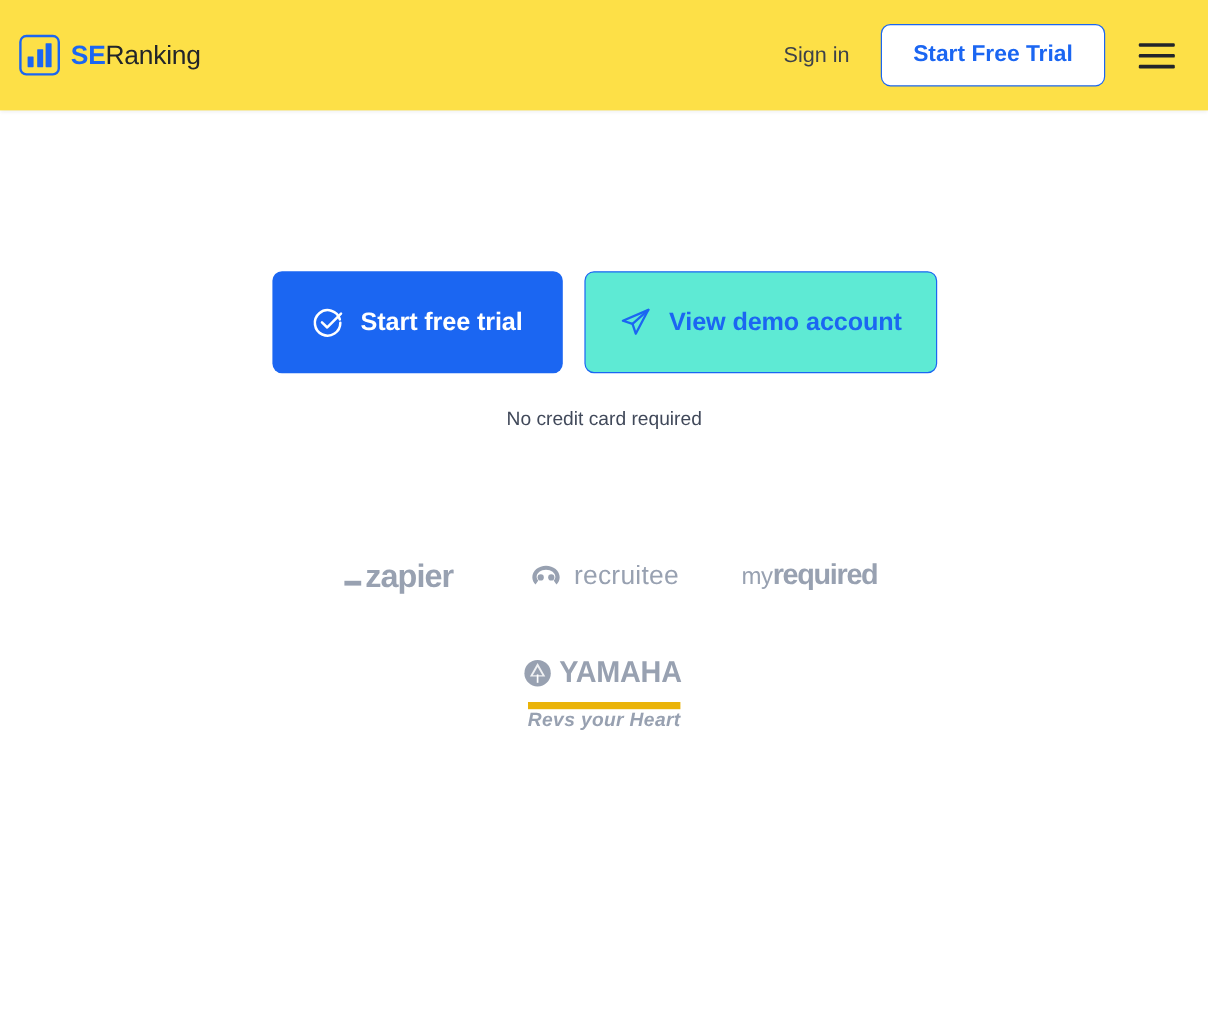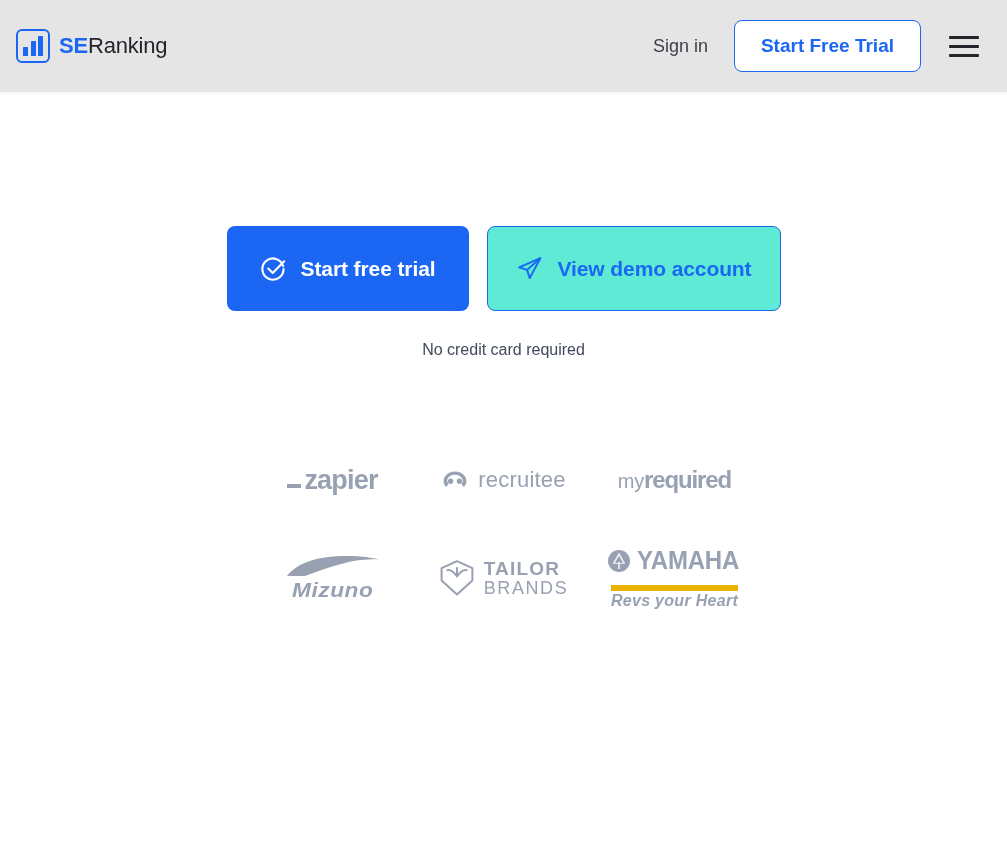--- a/index.html
+++ b/index.html
@@ -15,21 +15,21 @@
     background: #ffffff;
     color: #22252a;
     -webkit-font-smoothing: antialiased;
   }
 
   
   .site-header {
     position: relative;
     height: 92px;
     width: 1007px;
-    background: #e5e5e5;
+    background: #fde047;
     display: flex;
     align-items: center;
     padding: 0 24px 0 16px;
     box-shadow: 0 1px 3px rgba(20, 30, 60, 0.07);
     z-index: 10;
   }
 
   .brand {
     display: flex;
     align-items: center;
@@ -396,42 +396,21 @@
       <div class="logo-cell">
         <span class="lg-mnd">
           <span class="my">my</span><span class="nd">required</span>
         </span>
       </div>
 
     </div>
 
     <div class="logo-row">
 
-      <div class="logo-cell">
-        <span class="lg-mizuno">
-          <svg width="96" height="22" viewBox="0 0 96 22">
-            <path d="M2 21C10 10 28 2 56 1c18-.6 31 1.5 38 3.3-9-.3-23 .5-34 3.6C45 11.6 30 17 20 21H2z" fill="#98a1b1"></path>
-          </svg>
-          <span class="word">Mizuno</span>
-        </span>
-      </div>
-
-      <div class="logo-cell">
-        <span class="lg-tailor">
-          <svg width="36" height="38" viewBox="0 0 36 38" fill="none">
-            <path d="M18 2.2L33.4 9.1v12.4L18 35.6 2.6 21.5V9.1L18 2.2z" stroke="#98a1b1" stroke-width="2" stroke-linejoin="round" fill="none"></path>
-            <path d="M7.6 11.4c3.6-1.6 7.2 1.6 10.4 6 3.2-4.4 6.8-7.6 10.4-6" stroke="#98a1b1" stroke-width="2" stroke-linejoin="round" fill="none"></path>
-            <path d="M18 8.3v9.1" stroke="#98a1b1" stroke-width="2" fill="none"></path>
-          </svg>
-          <span class="words">
-            <span class="w1">TAILOR</span>
-            <span class="w2">BRANDS</span>
-          </span>
-        </span>
-      </div>
+
 
       <div class="logo-cell">
         <span class="lg-yamaha">
           <span class="top">
             <svg width="24" height="24" viewBox="0 0 24 24">
               <circle cx="12" cy="12" r="11" fill="#98a1b1"></circle>
               <path d="M12 3.6l6.4 11.1H5.6L12 3.6z" fill="#ffffff" opacity="0.85"></path>
               <path d="M12 6.8l4 7H8l4-7z" fill="#98a1b1"></path>
               <rect x="11.3" y="13" width="1.4" height="7" fill="#ffffff"></rect>
             </svg>

